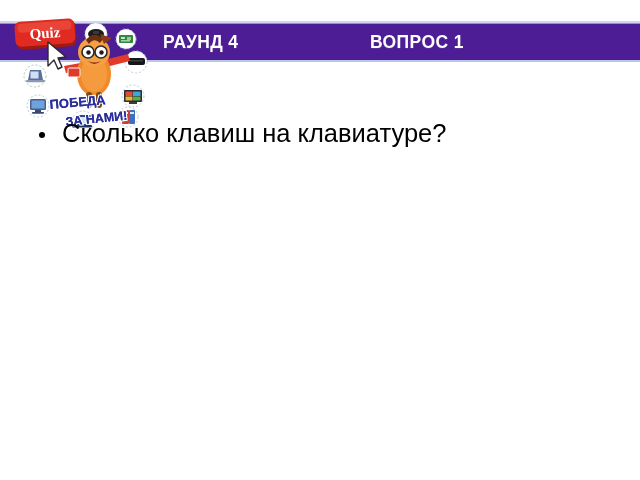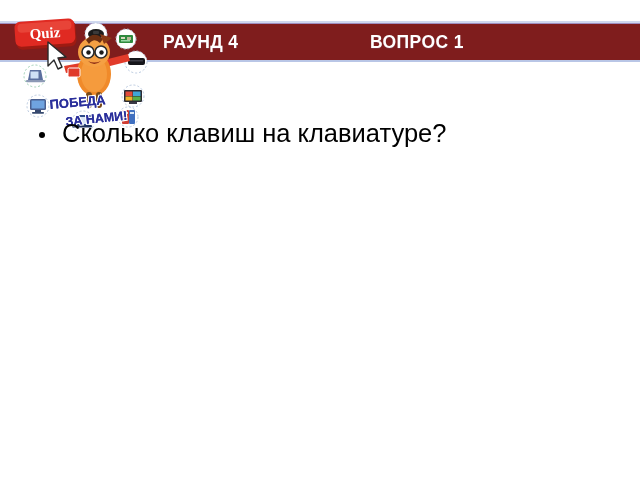--- a/index.html
+++ b/index.html
@@ -25,21 +25,21 @@
     overflow: hidden;
   }
 
   
   .header-bar {
     position: absolute;
     left: 0px;
     top: 21px;
     width: 640px;
     height: 41px;
-    background: #7f1d1d;
+    background: #4c1d95;
     border-top: 2px solid #cfd8ef;
     border-bottom: 2px solid #b9c6e6;
     box-sizing: border-box;
   }
   .header-bar-inner {
     position: absolute;
     left: 0; top: 0; right: 0; bottom: 0;
     border-top: 1px solid #9f8ec0;
   }
   .header-label {

